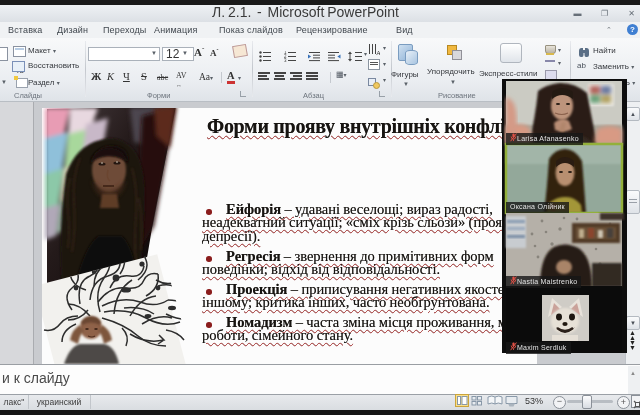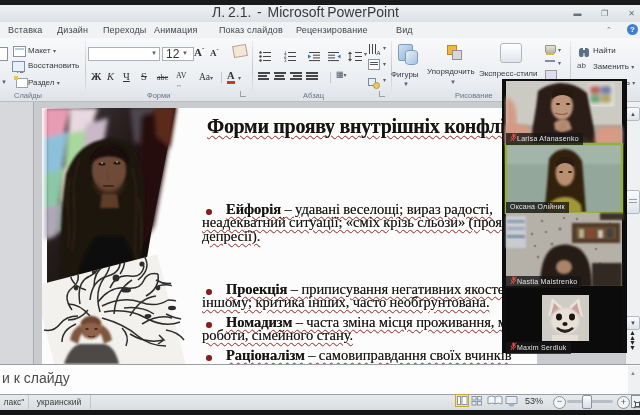--- a/index.html
+++ b/index.html
@@ -196,21 +196,21 @@
 <div class="abs arr" style="left:450px;top:79px">▼</div>
 <div class="abs" style="left:500px;top:43px;width:20px;height:18px;background:linear-gradient(#fff,#e0e4ea);border:1px solid #b0b6be;border-radius:3px"></div>
 <div class="abs rtext" style="left:479px;top:69px">Экспресс-стили</div>
 <div class="abs" style="left:545px;top:45px;width:9px;height:7px;background:linear-gradient(#e8e4da,#b8b2a4);border:1px solid #97917f;border-radius:1px 1px 3px 3px"></div>
 <div class="abs" style="left:546px;top:53px;width:8px;height:2px;background:#d8b84c"></div>
 <div class="abs arr" style="left:558px;top:46px">▾</div>
 <div class="abs" style="left:545px;top:60px;width:10px;height:2px;background:#88a"></div>
 <div class="abs arr" style="left:558px;top:59px">▾</div>
 <div class="abs" style="left:545px;top:70px;width:10px;height:8px;background:#dde;border:1px solid #99a"></div>
 <div class="abs gsep" style="left:570px"></div>
-<div class="abs glabel" style="left:455px">Рисование</div>
+<div class="abs glabel" style="left:438px">Рисование</div>
 
 <div class="abs" style="left:578px;top:44px"><svg width="14" height="11" viewBox="0 0 14 11">
 <path d="M1,4 q0,-3 2.5,-3 l1.5,0 0,2 2,0 0,-2 1.5,0 q2.5,0 2.5,3 l0,4 q0,2 -2,2 l-1,0 q-1.5,0 -1.5,-2 l0,-2 -1,0 0,2 q0,2 -1.5,2 l-1,0 q-2,0 -2,-2Z" fill="#5a6e85"></path>
     </svg></div>
 <div class="abs rtext" style="left:593px;top:46px">Найти</div>
 <div class="abs ricon" style="left:577px;top:61px;font-size:8px">ab</div>
 <div class="abs rtext" style="left:593px;top:62px">Заменить <span class="arr">▾</span></div>
 <div class="abs rtext" style="left:593px;top:78px">Выделить <span class="arr">▾</span></div>
 
 <div class="abs" id="workarea"></div>
@@ -338,31 +338,31 @@
       <path d="M22,256 q6,-18 16,-20 l24,0 q11,2 15,20Z" fill="#4e4a47" filter="url(#bl1)"></path>
     </g>
   </svg>
 
   <div class="sl" style="left:165px;top:7px;font-size:20px;font-weight:bold;letter-spacing:-0.3px;white-space:nowrap">Форми прояву внутрішніх конфліктів</div>
 
   <div class="sl para" style="left:160px;top:95px;width:345px">
     <span class="dot" style="left:4px;top:6px"></span>
     <span style="margin-left:24px"><b>Ейфорія</b></span> – удавані веселощі; вираз радості,<br>неадекватний ситуації; «сміх крізь сльози» (прояв<br>депресії).
   </div>
+  <div class="sl para" style="left:160px;top:142px;width:345px">
+    <span class="dot" style="left:4px;top:6px"></span>
+    <span style="margin-left:24px"><b>Регресія</b></span> – звернення до примітивних форм<br>поведінки; відхід від відповідальності.
+  </div>
   <div class="sl para" style="left:160px;top:175px;width:345px">
     <span class="dot" style="left:4px;top:6px"></span>
     <span style="margin-left:24px"><b>Проекція</b></span> – приписування негативних якостей<br>іншому; критика інших, часто необґрунтована.
   </div>
   <div class="sl para" style="left:160px;top:208px;width:345px">
     <span class="dot" style="left:4px;top:6px"></span>
     <span style="margin-left:24px"><b>Номадизм</b></span> – часта зміна місця проживання, місця<br>роботи, сімейного стану.
-  </div>
-  <div class="sl para" style="left:160px;top:241px;width:345px">
-    <span class="dot" style="left:4px;top:6px"></span>
-    <span style="margin-left:24px"><b>Раціоналізм</b></span> – самовиправдання своїх вчинків
   </div>
 </div>
 
 <div class="abs" id="vscroll"></div>
 <div class="abs sbtn" style="top:107px;height:12px;font-size:6px;line-height:12px">▲</div>
 <div class="abs sbtn" style="top:190px;height:22px">
     <div style="margin:8px 2px 0 2px;height:1px;background:#9aa0a8"></div>
     <div style="margin:2px 2px;height:1px;background:#9aa0a8"></div>
   </div>
 <div class="abs sbtn" style="top:316px;height:12px;font-size:6px;line-height:12px">▼</div>

